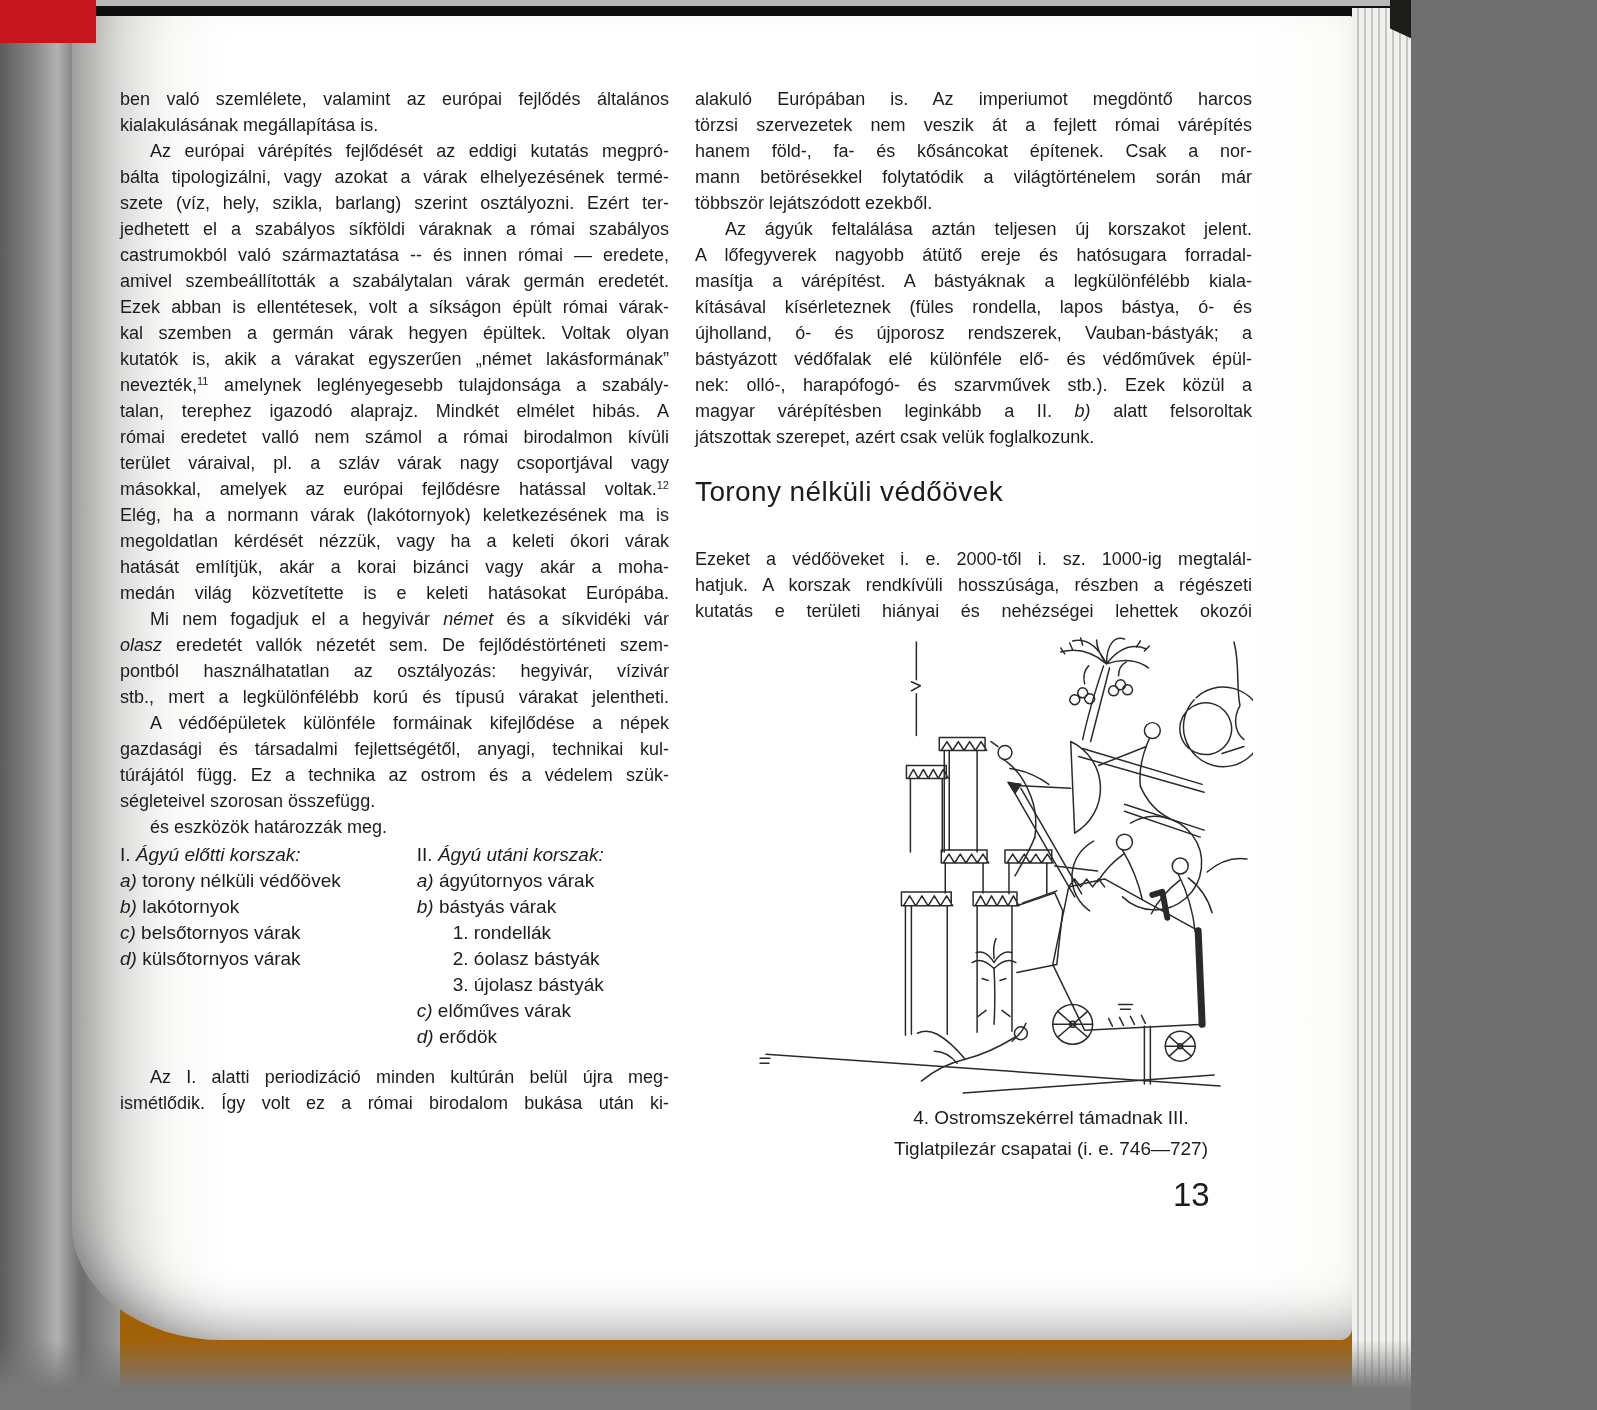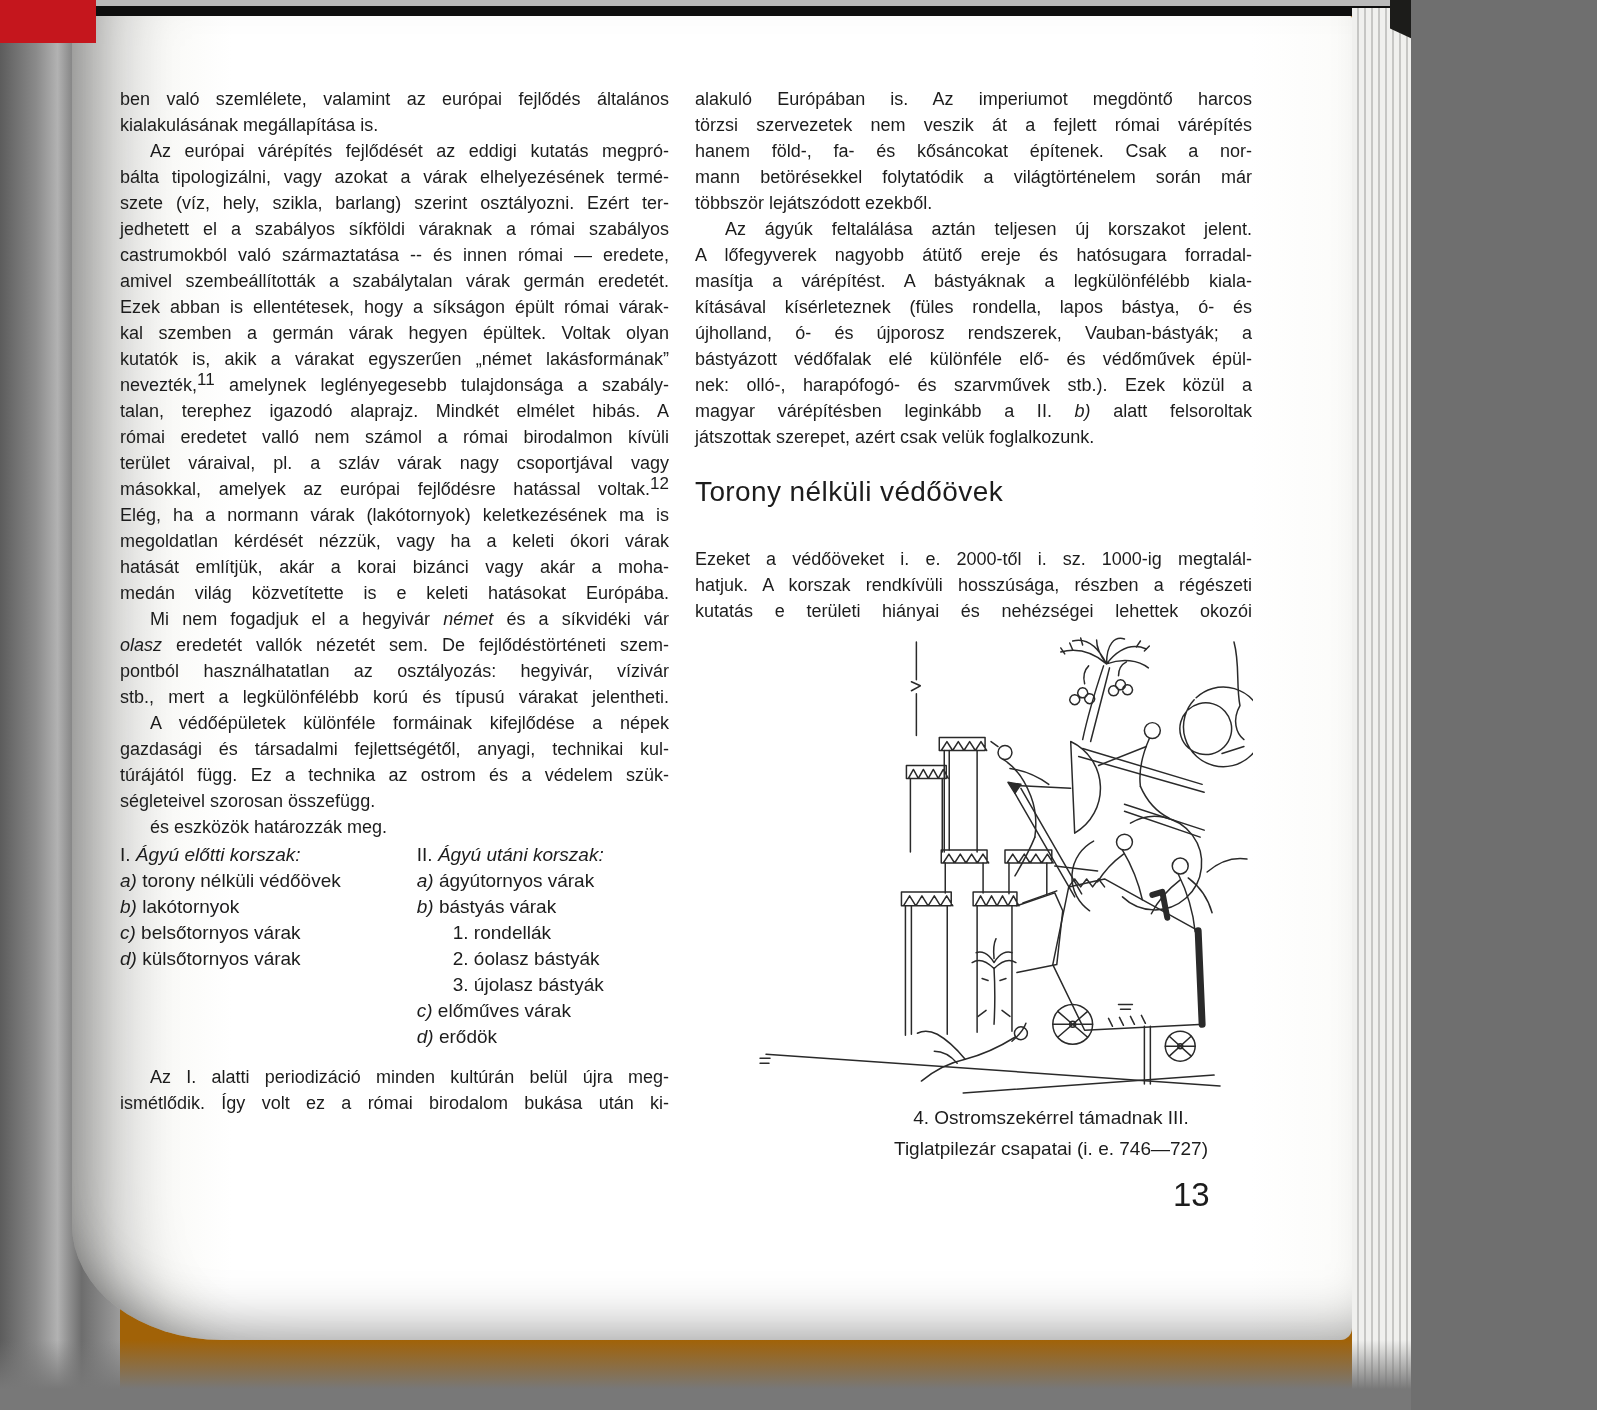--- a/index.html
+++ b/index.html
@@ -31,21 +31,21 @@
     clip-path:polygon(0 0,100% 0,100% 50%,18% 100%,0 62%);}
 
   
   .col{position:absolute;top:86px;}
   .col-left{left:120px;width:549px;}
   .col-right{left:683px;width:557px;margin-left:12px;}
   .p{margin:0;}
   .line{font-size:18px;line-height:26px;text-align:justify;text-align-last:justify;text-justify:inter-word;}
   .line.last{text-align:left;text-align-last:left;}
   .p.indent .line:first-child{text-indent:30px;}
-  sup{font-size:17px;line-height:0;vertical-align:6px;}
+  sup{font-size:11px;line-height:0;vertical-align:6px;}
 
   .plist{display:flex;margin-top:2px;margin-bottom:14px;}
   .pl-left{width:300px;}
   .pl-right{width:255px;}
   .row{font-size:19px;line-height:26px;white-space:nowrap;}
   .row.sub{padding-left:36px;}
 
   .section-heading{font-size:28px;letter-spacing:.4px;margin:26px 0 38px 0;font-weight:normal;}
 
   .figure{margin:12px 0 0 58px;width:500px;height:458px;}
@@ -77,21 +77,21 @@
           <div class="line">ben való szemlélete, valamint az európai fejlődés általános</div>
           <div class="line last">kialakulásának megállapítása is.</div>
         </div>
         <div class="p indent">
           <div class="line">Az európai várépítés fejlődését az eddigi kutatás megpró-</div>
           <div class="line">bálta tipologizálni, vagy azokat a várak elhelyezésének termé-</div>
           <div class="line">szete (víz, hely, szikla, barlang) szerint osztályozni. Ezért ter-</div>
           <div class="line">jedhetett el a szabályos síkföldi váraknak a római szabályos</div>
           <div class="line">castrumokból való származtatása -- és innen római — eredete,</div>
           <div class="line">amivel szembeállították a szabálytalan várak germán eredetét.</div>
-          <div class="line">Ezek abban is ellentétesek, hogy a síkságon épült római várak-</div>
+          <div class="line">Ezek abban is ellentétesek, volt a síkságon épült római várak-</div>
           <div class="line">kal szemben a germán várak hegyen épültek. Voltak olyan</div>
           <div class="line">kutatók is, akik a várakat egyszerűen „német lakásformának”</div>
           <div class="line">nevezték,<sup>11</sup> amelynek leglényegesebb tulajdonsága a szabály-</div>
           <div class="line">talan, terephez igazodó alaprajz. Mindkét elmélet hibás. A</div>
           <div class="line">római eredetet valló nem számol a római birodalmon kívüli</div>
           <div class="line">terület váraival, pl. a szláv várak nagy csoportjával vagy</div>
           <div class="line">másokkal, amelyek az európai fejlődésre hatással voltak.<sup>12</sup></div>
           <div class="line">Elég, ha a normann várak (lakótornyok) keletkezésének ma is</div>
           <div class="line">megoldatlan kérdését nézzük, vagy ha a keleti ókori várak</div>
           <div class="line">hatását említjük, akár a korai bizánci vagy akár a moha-</div>

